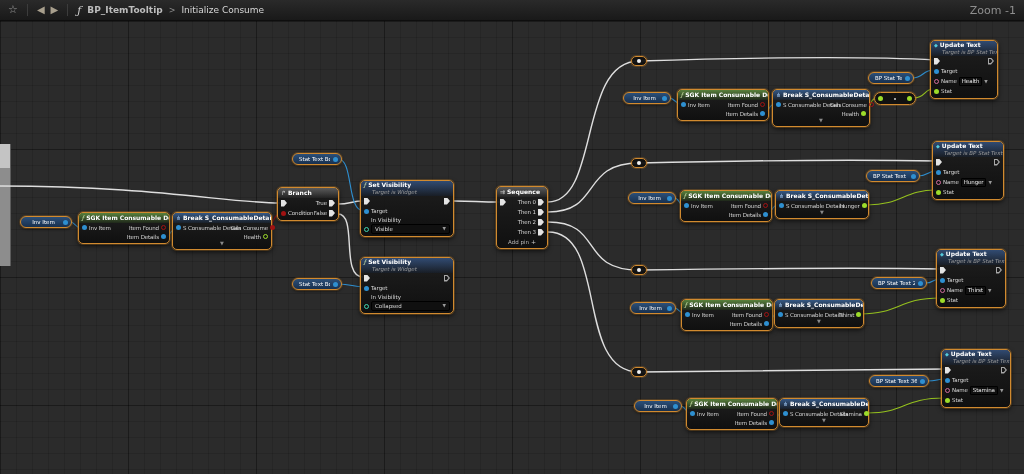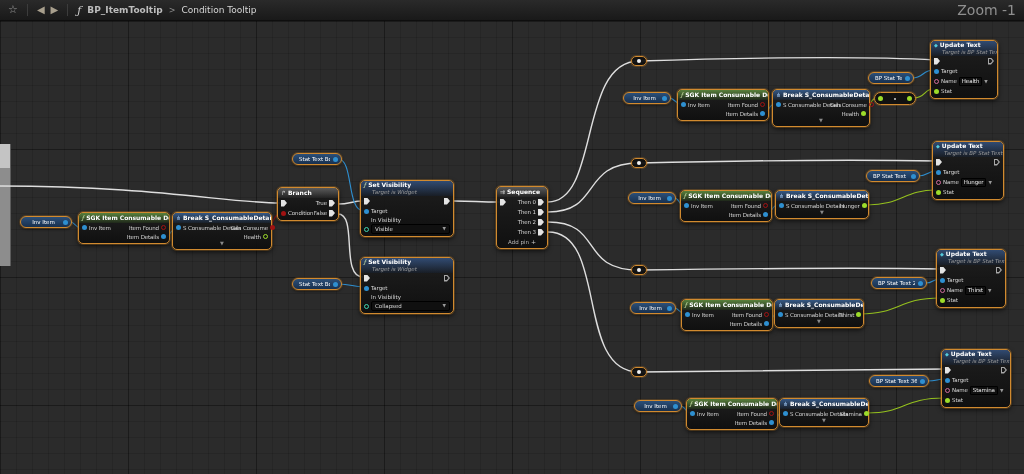--- a/index.html
+++ b/index.html
@@ -11,21 +11,21 @@
     background:linear-gradient(#2a2a2a,#191919);border-bottom:1px solid #0e0e0e;
     display:flex;align-items:center;gap:6px;padding:0 8px;box-sizing:border-box;
     color:#b5b5b5;font-size:9px;z-index:50;}
   .tb-btn{color:#a89f8d;font-size:10px;line-height:20px;cursor:default;}
   .tb-star{color:#9a9a9a;font-size:11px;}
   .tb-sep{width:1px;height:12px;background:#3c3c3c;margin:0 3px;}
   .tb-fn{font-style:italic;font-family:"DejaVu Serif",serif;color:#cfcfcf;font-size:11px;}
   .crumb-root{color:#bdbdbd;font-weight:bold;}
   .crumb-sep{color:#8f8f8f;font-size:8px;}
   .crumb-cur{color:#d6d6d6;}
-  .zoom-label{margin-left:auto;color:#8f8f8f;font-size:14px;}
+  .zoom-label{margin-left:auto;color:#8f8f8f;font-size:11px;}
   
   .graph{position:absolute;left:0;top:21px;width:1024px;height:453px;
     background-color:#2b2b2b;
     background-image:
       linear-gradient(rgba(0,0,0,.30) 1px, transparent 1px),
       linear-gradient(90deg, rgba(0,0,0,.30) 1px, transparent 1px),
       linear-gradient(rgba(0,0,0,.12) 1px, transparent 1px),
       linear-gradient(90deg, rgba(0,0,0,.12) 1px, transparent 1px);
     background-size:128px 128px,128px 128px,16px 16px,16px 16px;}
   .wires{position:absolute;left:0;top:-21px;width:1024px;height:474px;pointer-events:none;z-index:1;}
@@ -106,21 +106,21 @@
 
 <div class="toolbar">
   <span class="tb-btn tb-star">☆</span>
   <span class="tb-sep"></span>
   <span class="tb-btn">◀</span>
   <span class="tb-btn">▶</span>
   <span class="tb-sep"></span>
   <span class="tb-fn">ƒ</span>
   <span class="crumb-root">BP_ItemTooltip</span>
   <span class="crumb-sep">&gt;</span>
-  <span class="crumb-cur">Condition Tooltip</span>
+  <span class="crumb-cur">Initialize Consume</span>
   <span class="zoom-label">Zoom -1</span>
 </div>
 
 <div class="graph">
 
   <div class="scrollstrip" style="left:0;top:123px;width:10px;height:122px;background:#8d8d8d;border-right:1px solid #5c5c5c;">
     <div style="width:10px;height:24px;background:#c4c4c4;"></div>
   </div>
 
   <svg class="wires" viewBox="0 0 1024 474">

